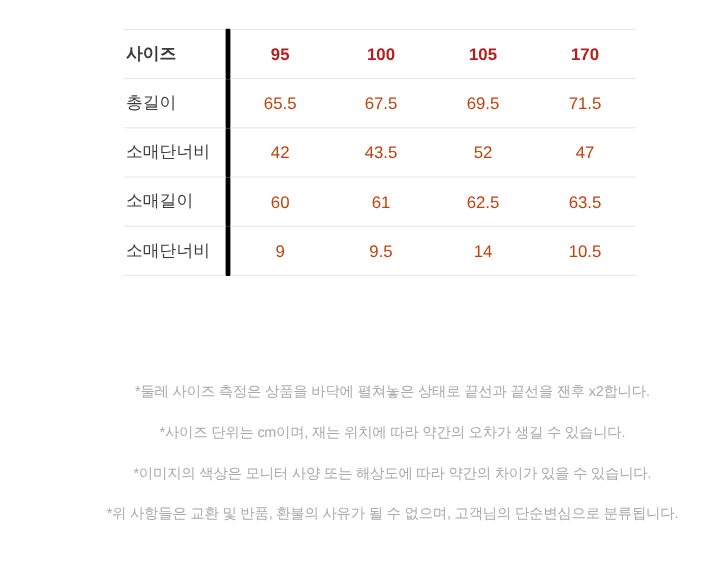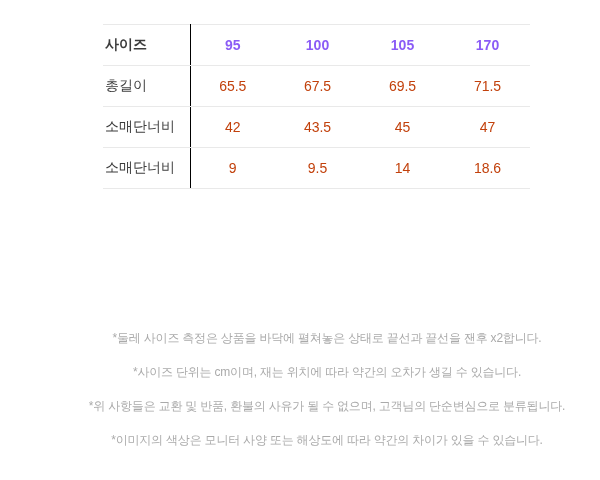--- a/index.html
+++ b/index.html
@@ -29,31 +29,31 @@
     color: #c2410c;
     text-align: center;
     padding: 0;
     vertical-align: middle;
     white-space: nowrap;
     overflow: hidden;
   }
   table.size-chart .lbl {
     text-align: left;
     padding-left: 2px;
-    border-right: 1px solid #000000;
+    border-right: 4px solid #000000;
     color: #3c3c3c;
   }
   table.size-chart thead th {
     font-weight: 700;
-    color: #8b5cf6;
+    color: #b91c1c;
   }
   .notes {
     position: absolute;
     left: 54px;
-    top: 332px;
+    top: 320px;
     width: 546px;
     text-align: center;
   }
   .notes p {
     margin: 0 0 21px 0;
     font-size: 12px;
     line-height: 13px;
     color: #aaaaaa;
     letter-spacing: -0.2px;
   }
@@ -85,33 +85,40 @@
         <td class="lbl">총길이</td>
         <td>65.5</td>
         <td>67.5</td>
         <td>69.5</td>
         <td>71.5</td>
       </tr>
       <tr>
         <td class="lbl">소매단너비</td>
         <td>42</td>
         <td>43.5</td>
-        <td>45</td>
+        <td>52</td>
         <td>47</td>
+      </tr>
+      <tr>
+        <td class="lbl">소매길이</td>
+        <td>60</td>
+        <td>61</td>
+        <td>62.5</td>
+        <td>63.5</td>
       </tr>
       <tr>
         <td class="lbl">소매단너비</td>
         <td>9</td>
         <td>9.5</td>
         <td>14</td>
-        <td>18.6</td>
+        <td>10.5</td>
       </tr>
     </tbody>
   </table>
 
   <div class="notes">
     <p>*둘레 사이즈 측정은 상품을 바닥에 펼쳐놓은 상태로 끝선과 끝선을 잰후 x2합니다.</p>
     <p>*사이즈 단위는 cm이며, 재는 위치에 따라 약간의 오차가 생길 수 있습니다.</p>
+    <p>*이미지의 색상은 모니터 사양 또는 해상도에 따라 약간의 차이가 있을 수 있습니다.</p>
     <p>*위 사항들은 교환 및 반품, 환불의 사유가 될 수 없으며, 고객님의 단순변심으로 분류됩니다.</p>
-    <p>*이미지의 색상은 모니터 사양 또는 해상도에 따라 약간의 차이가 있을 수 있습니다.</p>
   </div>
 
 </div>
 
 </body></html>

